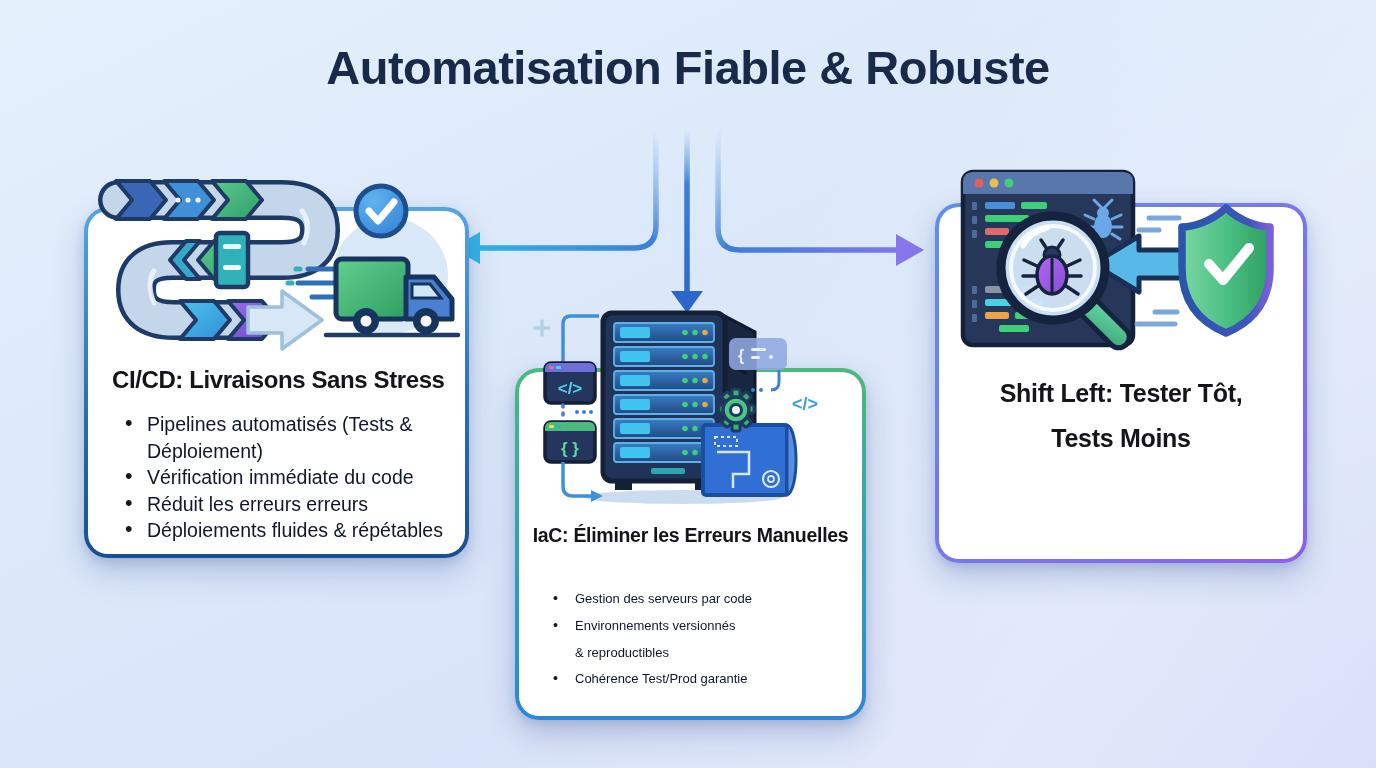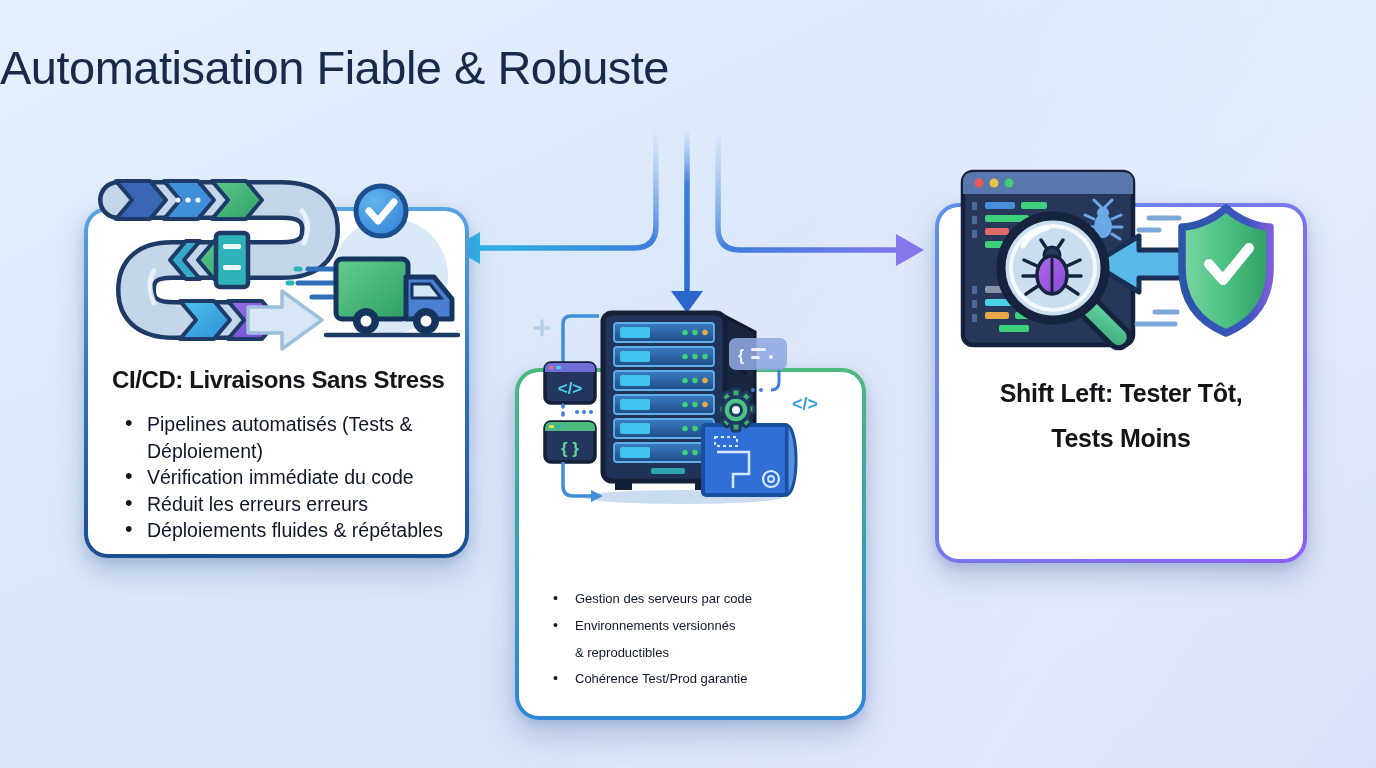--- a/index.html
+++ b/index.html
@@ -13,21 +13,21 @@
   }
   #canvas::before {
     content:""; position:absolute; width:900px; height:1400px;
     left:760px; top:-300px; transform:rotate(32deg);
     background:linear-gradient(90deg, rgba(255,255,255,0) 0%, rgba(255,255,255,.28) 50%, rgba(255,255,255,0) 100%);
     pointer-events:none;
   }
 
   .main-title {
     position:absolute; top:40px; left:0; width:1376px;
-    font-size:47px; font-weight:normal;
+    text-align:center; font-size:47px; font-weight:bold;
     color:#18294a; letter-spacing:-0.5px;
   }
 
   #connectors { position:absolute; left:0; top:0; pointer-events:none; }
 
   
   .card { position:absolute; border-radius:24px; padding:4px;
           box-shadow:0 14px 30px rgba(74,104,163,0.30), 0 4px 10px rgba(74,104,163,0.18); }
   .card-inner { position:relative; width:100%; height:100%;
                 background:#ffffff; border-radius:20px; }
@@ -304,20 +304,21 @@
             <rect x="190" y="93" width="8" height="8" rx="2" transform="rotate(45 194 97)"></rect>
             <rect x="209" y="93" width="8" height="8" rx="2" transform="rotate(-45 213 97)"></rect>
             <rect x="190" y="118" width="8" height="8" rx="2" transform="rotate(-45 194 122)"></rect>
             <rect x="209" y="118" width="8" height="8" rx="2" transform="rotate(45 213 122)"></rect>
           </g>
           <circle cx="203" cy="110" r="13" fill="#4cc484" stroke="#1e3a5e" stroke-width="3.5"></circle>
           <circle cx="203" cy="110" r="5.5" fill="#eaf6ff" stroke="#1e3a5e" stroke-width="3"></circle>
         </g>
       </svg>
 
+      <h2 class="card-title">IaC: Éliminer les Erreurs Manuelles</h2>
       <ul class="bullets">
         <li>Gestion des serveurs par code</li>
         <li>Environnements versionnés
 &amp; reproductibles</li>
         <li>Cohérence Test/Prod garantie</li>
       </ul>
     </div>
   </div>
 
   <div class="card card-shift">

